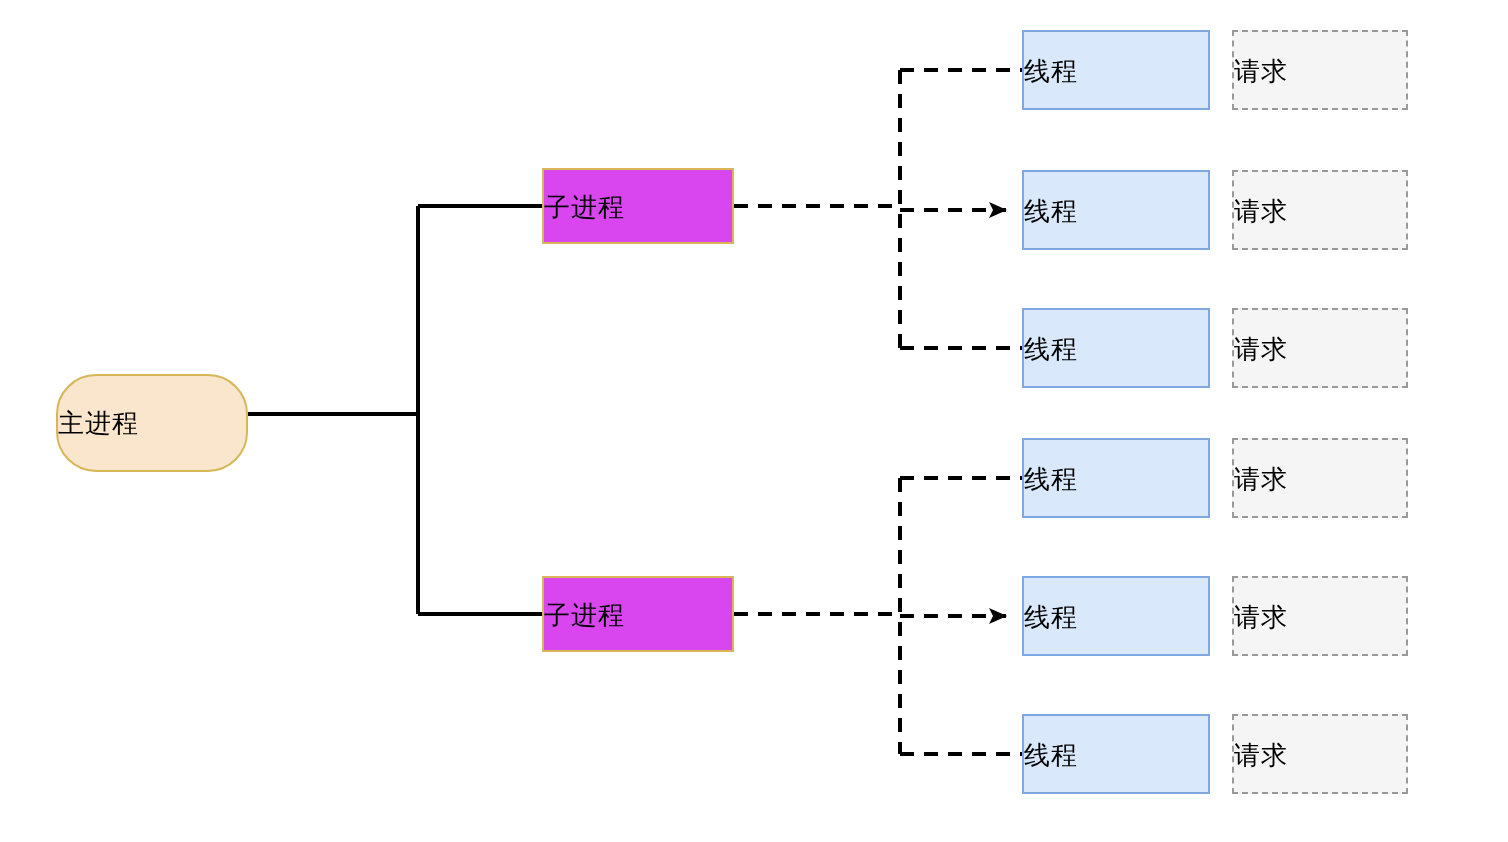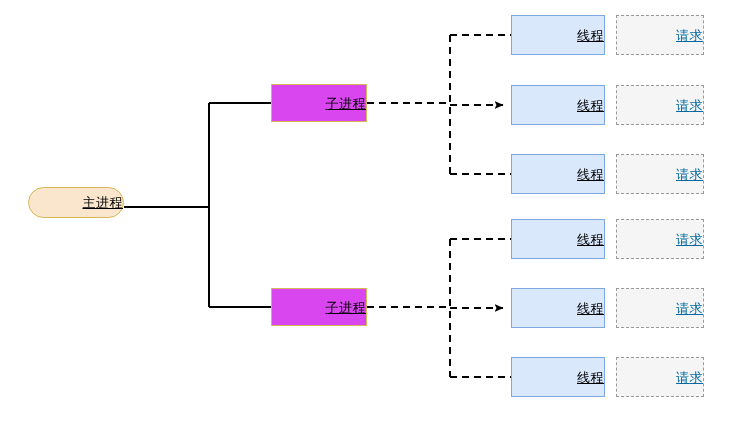--- a/index.html
+++ b/index.html
@@ -22,44 +22,43 @@
     left: 0;
     top: 0;
     width: 754px;
     height: 421px;
   }
   .node {
     position: absolute;
     box-sizing: border-box;
     display: flex;
     align-items: center;
-    justify-content: flex-end;
+    justify-content: flex-start;
     font-size: 13px;
     line-height: 1;
     color: #000000;
     letter-spacing: 0.5px;
     z-index: 2;
-    text-decoration: underline;
   }
   .node-main {
     background: #fae5cd;
     border: 1px solid #d6b656;
   }
   .node-sub {
     background: #d946ef;
     border: 1px solid #d6b656;
   }
   .node-thread {
     background: #dae8fc;
     border: 1px solid #7ea6e0;
   }
   .node-request {
     background: #f5f5f5;
     border: 1px dashed #999999;
-    color: #0369a1;
+    color: #000000;
   }
 </style>
 </head>
 <body>
 
 <div id="canvas" style="width: 754px; height: 421px; background: rgb(255, 255, 255);">
 
   <svg id="wires" viewBox="0 0 754 421" width="754" height="421" xmlns="http://www.w3.org/2000/svg">
     <defs>
       <marker id="arrowhead" markerWidth="9" markerHeight="8" refX="8.5" refY="4" orient="auto" markerUnits="userSpaceOnUse">
@@ -81,21 +80,21 @@
     <path d="M450,105 L503,105" stroke="#000000" stroke-width="2" fill="none" stroke-dasharray="7 5" marker-end="url(#arrowhead)"></path>
     <path d="M450,174 L511,174" stroke="#000000" stroke-width="2" fill="none" stroke-dasharray="7 5"></path>
 
     <path d="M367,307 L450,307" stroke="#000000" stroke-width="2" fill="none" stroke-dasharray="7 5"></path>
     <path d="M450,239 L450,377" stroke="#000000" stroke-width="2" fill="none" stroke-dasharray="7 5"></path>
     <path d="M450,239 L511,239" stroke="#000000" stroke-width="2" fill="none" stroke-dasharray="7 5"></path>
     <path d="M450,308 L503,308" stroke="#000000" stroke-width="2" fill="none" stroke-dasharray="7 5" marker-end="url(#arrowhead)"></path>
     <path d="M450,377 L511,377" stroke="#000000" stroke-width="2" fill="none" stroke-dasharray="7 5"></path>
   </svg>
 
-  <div class="node node-main" style="left: 28px; top: 187px; width: 96px; height: 31px; border-radius: 20px;">
+  <div class="node node-main" style="left: 28px; top: 187px; width: 96px; height: 49px; border-radius: 20px;">
     <span>主进程</span>
   </div>
 
   <div class="node node-sub" style="left: 271px; top: 84px; width: 96px; height: 38px;">
     <span>子进程</span>
   </div>
   <div class="node node-sub" style="left: 271px; top: 288px; width: 96px; height: 38px;">
     <span>子进程</span>
   </div>
 

